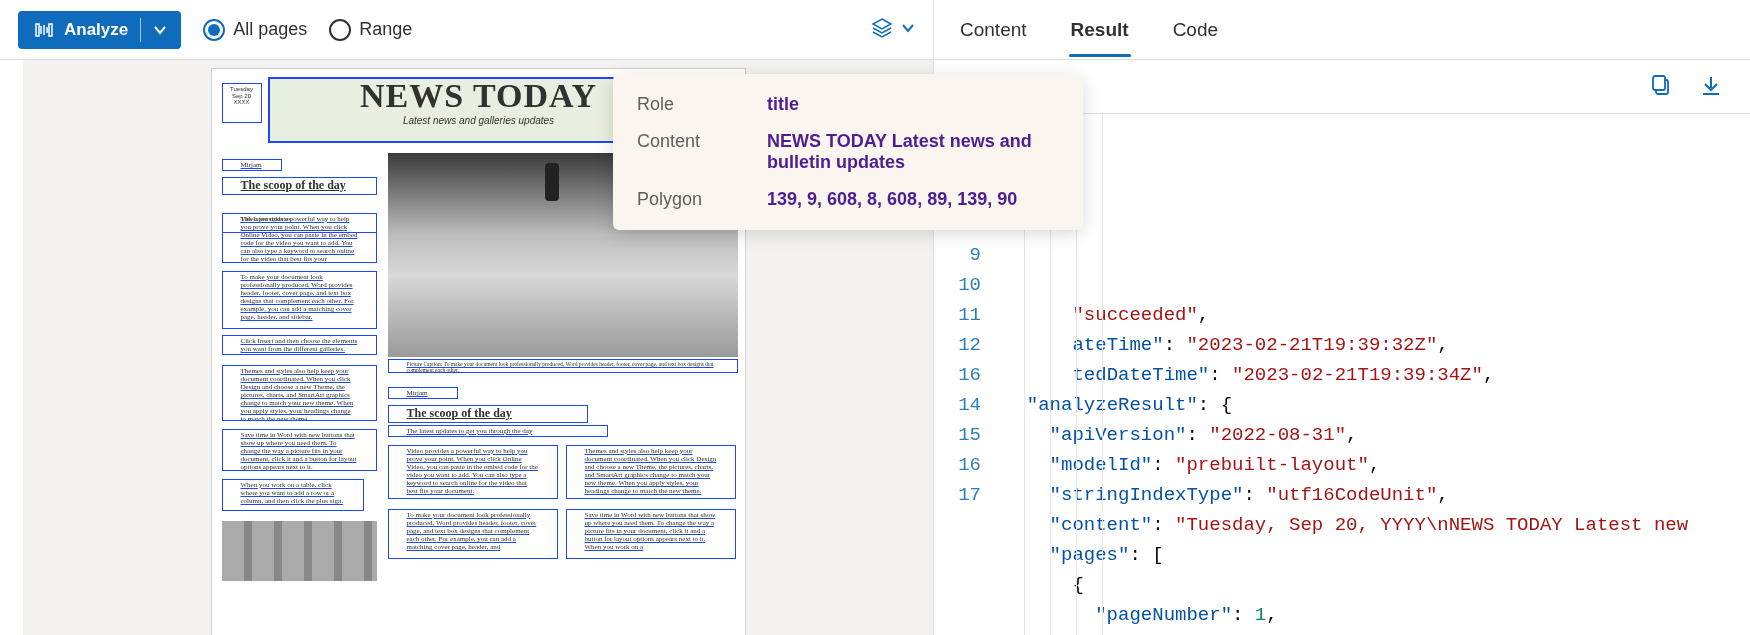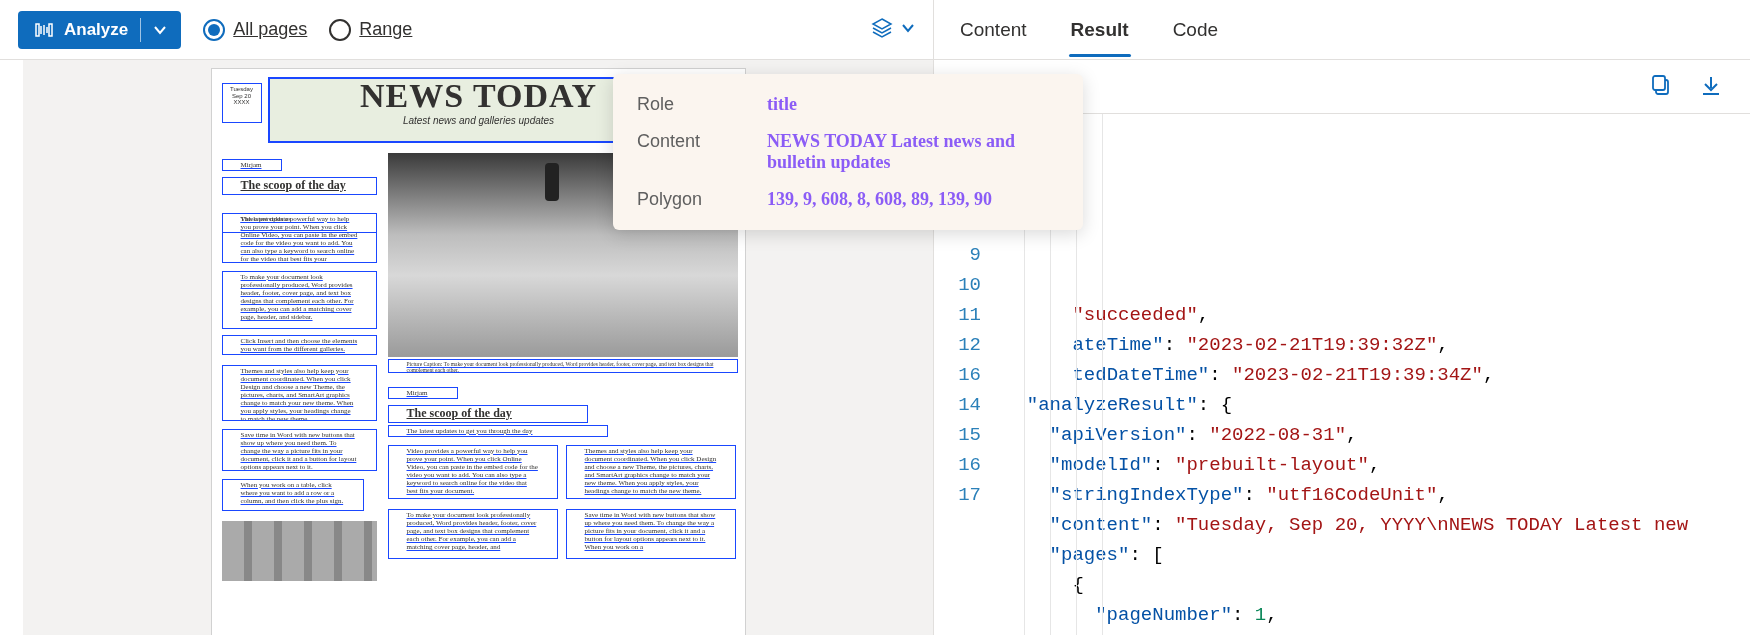--- a/index.html
+++ b/index.html
@@ -43,21 +43,20 @@
   }
   .analyze-btn .icon { margin-right: 10px; display:flex; }
   .analyze-btn .divider { width:1px; height: 24px; background: rgba(255,255,255,.6); margin: 0 12px; }
   .analyze-btn .chev { padding-right: 14px; display:flex; }
   .radio {
     display: flex;
     align-items: center;
     gap: 8px;
     font-size: 18px;
     cursor: pointer;
-    text-decoration: underline;
   }
   .radio .circle {
     width: 22px; height: 22px;
     border-radius: 50%;
     border: 2px solid #323130;
     display: flex; align-items:center; justify-content:center;
   }
   .radio.selected .circle { border-color: #0f6cbd; }
   .radio.selected .circle::after {
     content:''; width:12px; height:12px; border-radius:50%; background:#0f6cbd;
@@ -109,21 +108,21 @@
     border-radius:6px;
     box-shadow: 0 4px 18px rgba(0,0,0,.15);
     padding: 20px 24px;
     font-size: 18px;
     color:#3a3a3a;
     z-index: 20;
   }
   .tooltip-row{display:flex; margin-bottom:16px;}
   .tooltip-row:last-child{margin-bottom:0;}
   .tooltip-row .k{width:130px; color:#5f5f5f;}
-  .tooltip-row .v{flex:1; color:#8b5cf6; font-weight:600;font-family:Liberation Serif, serif;}
+  .tooltip-row .v{flex:1; color:#4c1d95; font-weight:600;}
   
   .right-pane {
     flex: 1;
     display: flex;
     flex-direction: column;
   }
   .tabs {
     height: 60px;
     display:flex;
     align-items:center;

